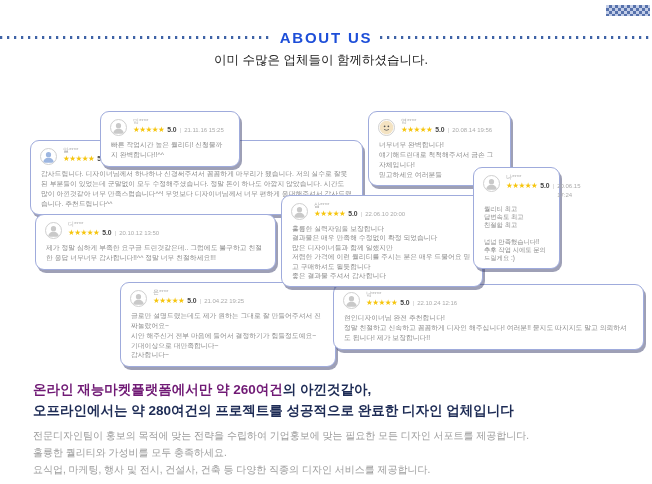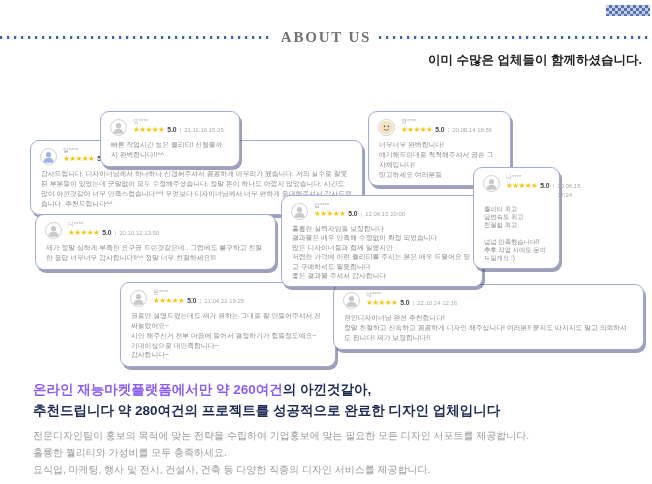--- a/index.html
+++ b/index.html
@@ -3,22 +3,22 @@
 <meta charset="utf-8">
 <style>
   html,body{margin:0;padding:0;}
   body{
     width:652px;height:484px;position:relative;overflow:hidden;
     background:#ffffff;font-family:"Liberation Sans","DejaVu Sans",sans-serif;
   }
   
   .about-row{position:absolute;top:29px;left:0;right:0;display:flex;align-items:center;}
   .dot-line{flex:1;height:3px;background:repeating-linear-gradient(90deg,#3f63a6 0 2px,rgba(63,99,166,.25) 2px 3px,transparent 3px 7px);}
-  .about-title{margin:0 8px;font-size:15px;font-weight:700;color:#737373;letter-spacing:1.8px;white-space:nowrap;font-family:Liberation Serif, serif;}
-  .subtitle{position:absolute;top:52px;left:0;right:10px;text-align:right;font-size:12.5px;color:#222;font-weight:700;}
+  .about-title{margin:0 8px;font-size:15px;font-weight:700;color:#1d4ed8;letter-spacing:1.8px;white-space:nowrap;}
+  .subtitle{position:absolute;top:52px;left:0;right:10px;text-align:center;font-size:12.5px;color:#222;font-weight:400;}
   .corner-checker{position:absolute;top:5px;right:2px;width:44px;height:11px;opacity:.85;
     background-color:#b9c6e4;
     background-image:linear-gradient(45deg,#3a5a9e 25%,transparent 25%,transparent 75%,#3a5a9e 75%),
                      linear-gradient(45deg,#3a5a9e 25%,transparent 25%,transparent 75%,#3a5a9e 75%);
     background-position:0 0,3px 3px;background-size:6px 6px;}
   
   .card{position:absolute;background:#fff;border:1px solid #9fabdc;border-radius:9px;
     padding:6px 10px 6px 10px;box-sizing:border-box;
     box-shadow:2px 3px 0 rgba(62,66,110,.5);}
   .avatar{position:absolute;left:9px;top:7px;width:15px;height:15px;border-radius:50%;
@@ -37,21 +37,21 @@
   .c3{left:368px;top:111px;width:143px;z-index:2;}
   .c4{left:473px;top:167px;width:87px;z-index:6;}
   .c4 .rtext{font-size:6.3px;line-height:1.3;}
   .c5{left:281px;top:195px;width:202px;z-index:3;}
   .c5 .rtext{line-height:1.38;}
   .c6{left:35px; top:214px;width:241px;z-index:2;}
   .c7{left:120px;top:282px;width:216px;z-index:2;}
   .c8{left:333px;top:284px;width:311px;z-index:2;}
   
   .footer-head{position:absolute;left:33px;top:380px;font-size:13.5px;font-weight:700;line-height:1.55;color:#1d2b55;}
-  .blue{color:#8b5cf6;}
+  .blue{color:#701a75;}
   .footer-desc{position:absolute;left:33px;top:427px;font-size:10px;color:#9b9b9b;line-height:1.7;}
 </style>
 </head>
 <body>
 
 <div class="about-row">
   <span class="dot-line"></span>
   <span class="about-title">ABOUT US</span>
   <span class="dot-line"></span>
 </div>
@@ -222,20 +222,20 @@
       <span class="sep">|</span>
       <span class="rdate">22.10.24 12:16</span>
     </div>
   </div>
   <div class="rtext">현인디자이너님 완전 추천합니다!
 정말 친절하고 신속하고 꼼꼼하게 디자인 해주십니다! 여러분!! 묻지도 따지지도 말고 의뢰하셔도 됩니다! 제가 보장합니다!!</div>
 </div>
 
 <div class="footer-head">
   <div><span class="blue">온라인 재능마켓플랫폼에서만 약 260여건</span><span>의 아낀것같아,</span></div>
-  <div>추천드립니다 약 280여건의 프로젝트를 성공적으로 완료한 디자인 업체입니다</div>
+  <div>오프라인에서는 약 280여건의 프로젝트를 성공적으로 완료한 디자인 업체입니다</div>
 </div>
 
 <div class="footer-desc">
   <div>전문디자인팀이 홍보의 목적에 맞는 전략을 수립하여 기업홍보에 맞는 필요한 모든 디자인 서포트를 제공합니다.</div>
   <div>훌륭한 퀄리티와 가성비를 모두 충족하세요.</div>
   <div>요식업, 마케팅, 행사 및 전시, 건설사, 건축 등 다양한 직종의 디자인 서비스를 제공합니다.</div>
 </div>
 
 </body></html>

